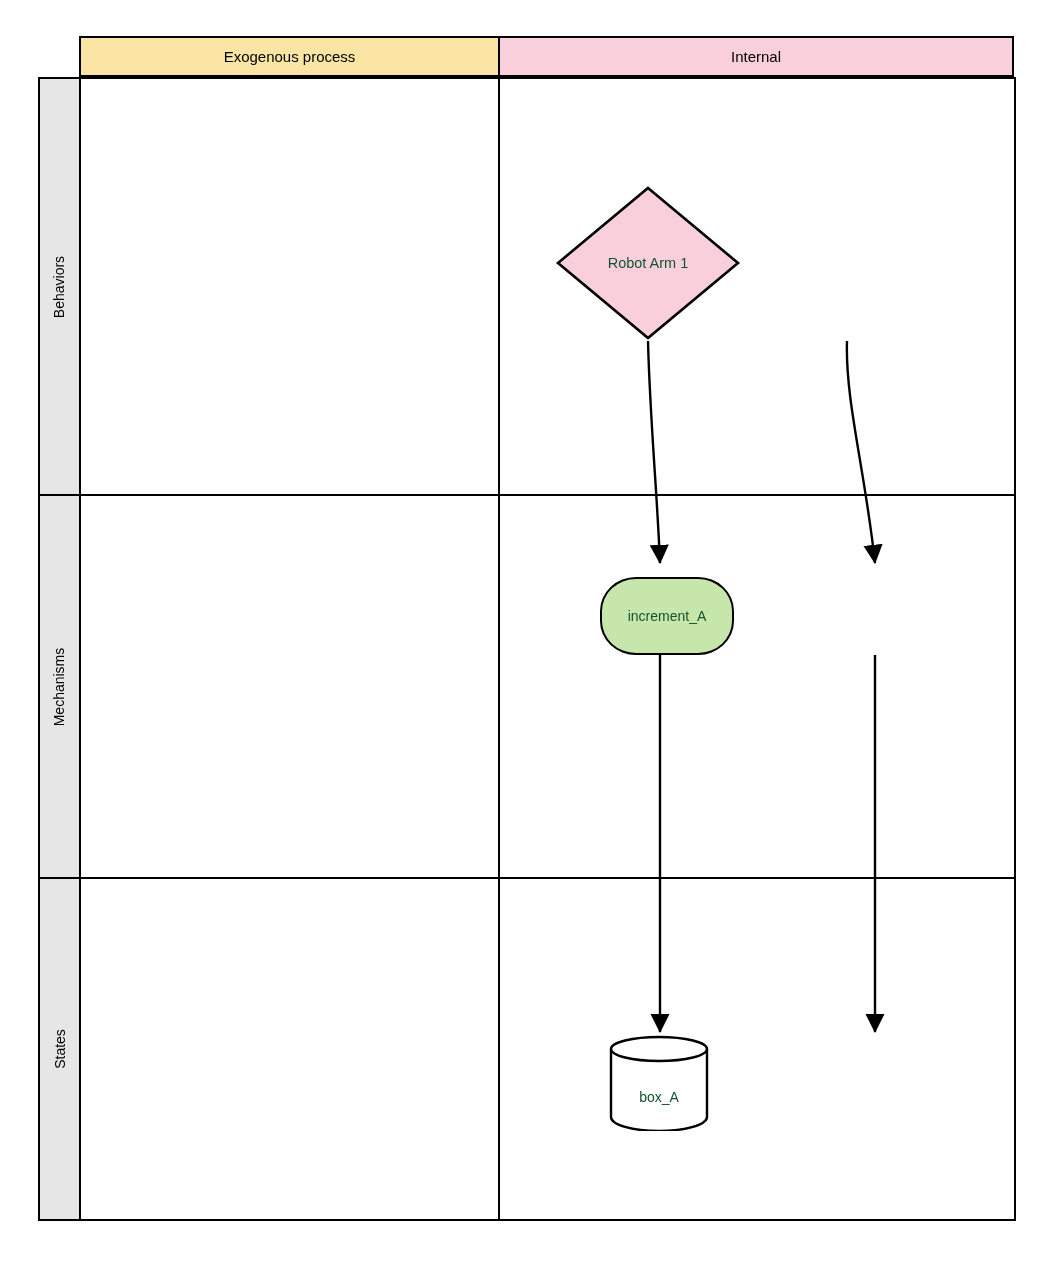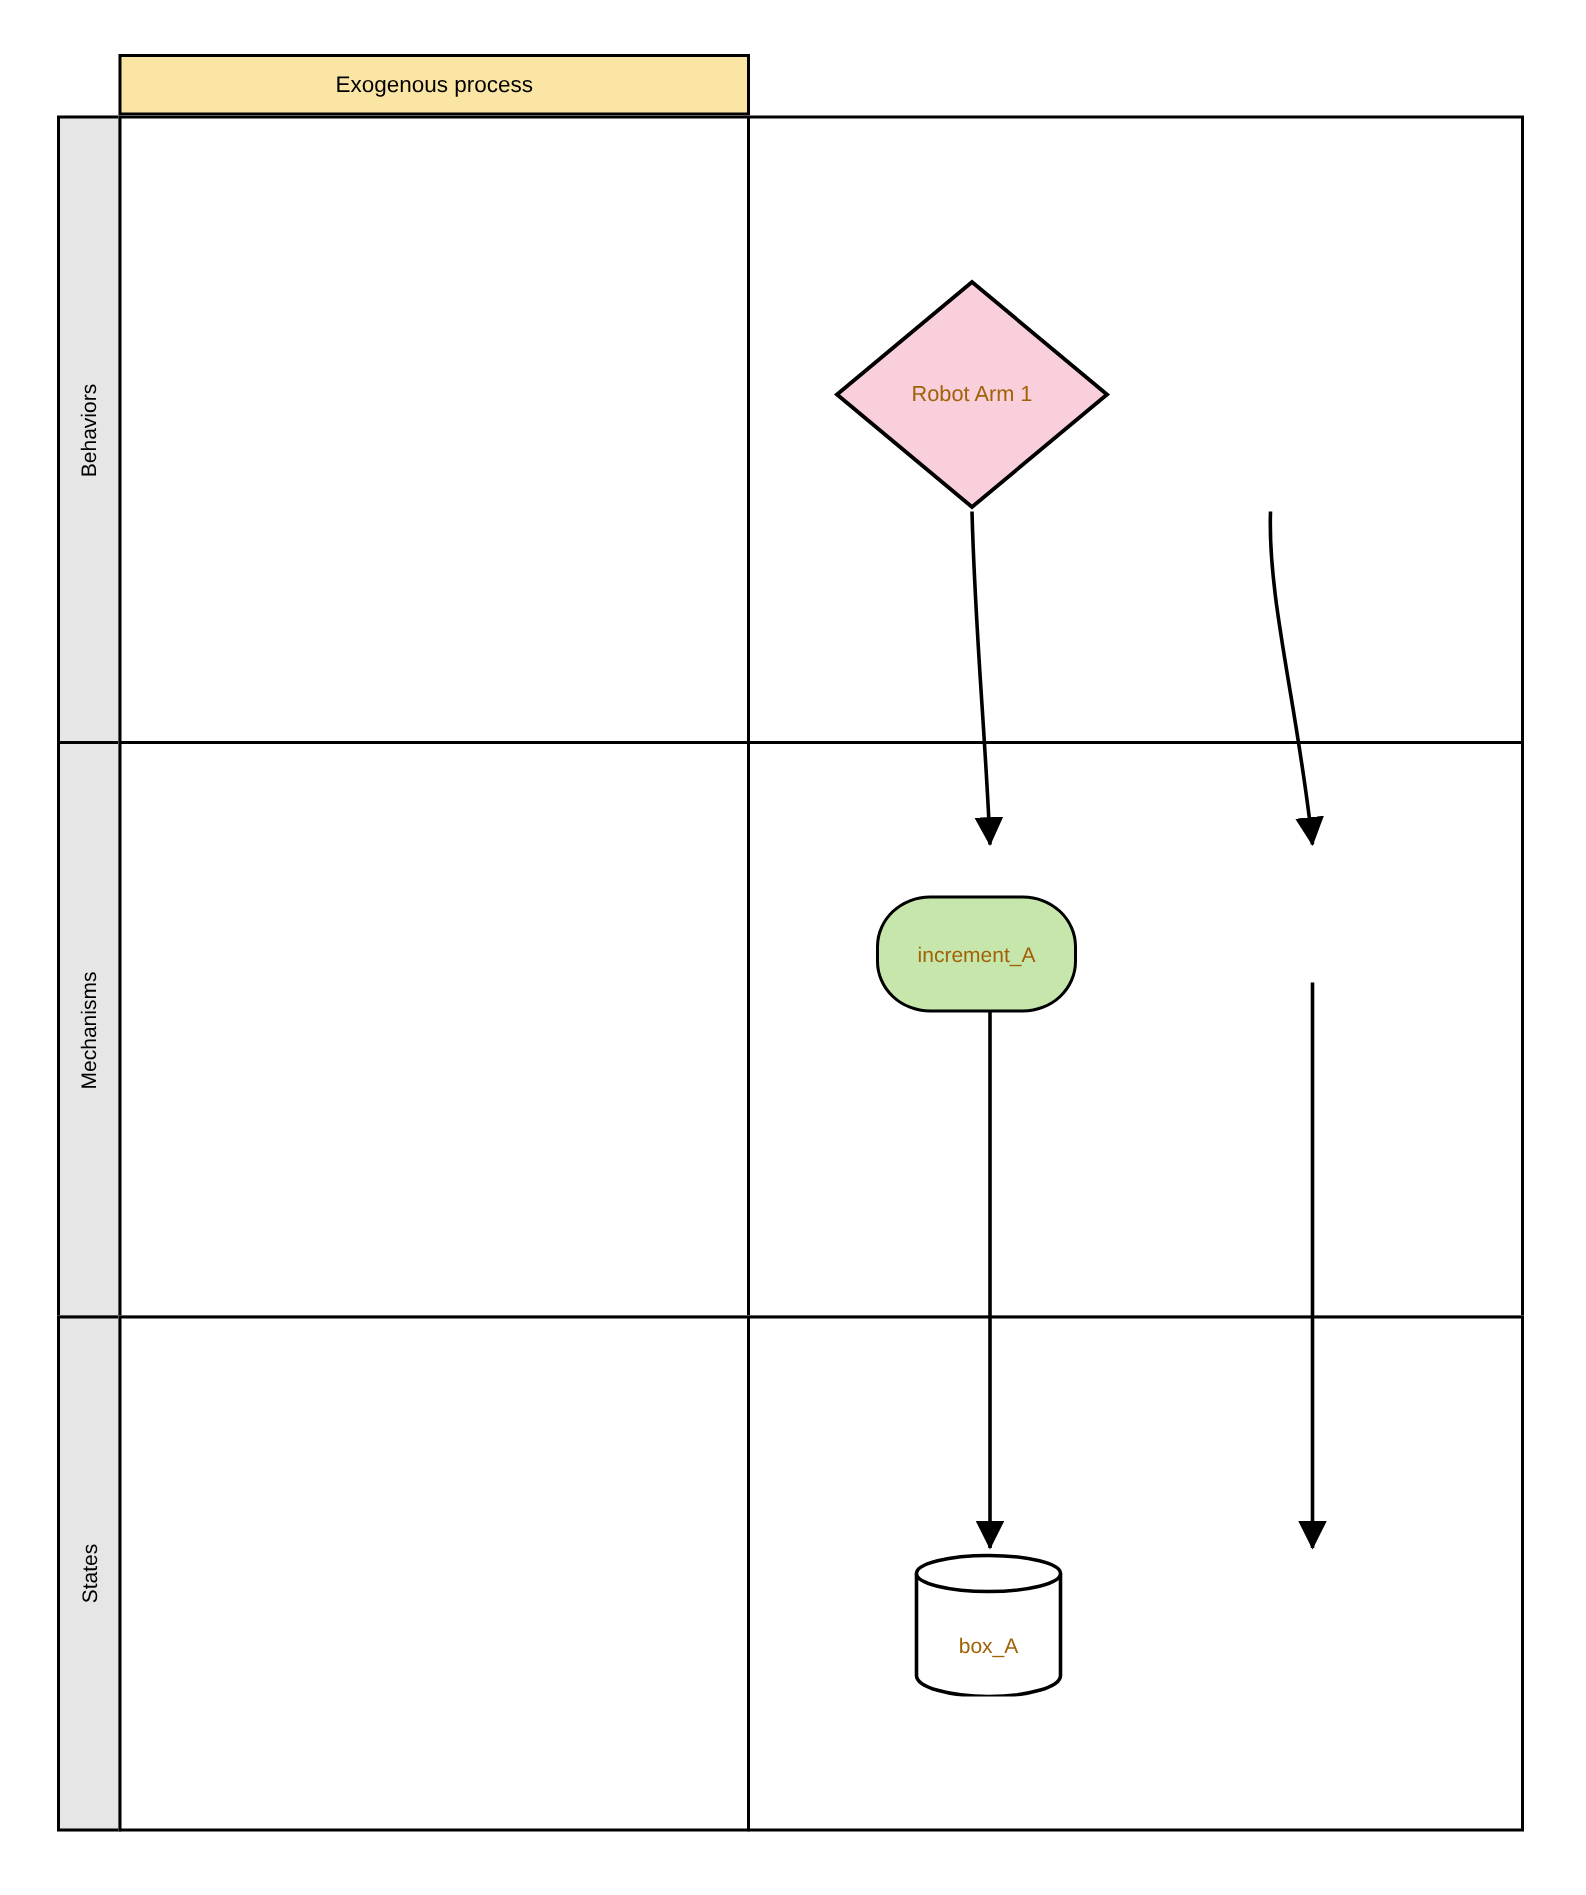--- a/index.html
+++ b/index.html
@@ -128,21 +128,21 @@
   .node-label {
     position: absolute;
     left: 0;
     top: 0;
     width: 100%;
     height: 100%;
     display: flex;
     align-items: center;
     justify-content: center;
     font-size: 14px;
-    color: #a16207;
+    color: #14532d;
     line-height: 1;
     pointer-events: none;
   }
 
   
   .diamond {
     width: 186px;
     height: 156px;
   }
   .diamond svg { display: block; }
@@ -180,20 +180,23 @@
 </head>
 <body>
 
 <div id="diagram-root">
 
   <div class="matrix">
 
     <div class="col-header-row">
       <div class="col-header exogenous">
         <span>Exogenous process</span>
+      </div>
+      <div class="col-header internal">
+        <span>Internal</span>
       </div>
     </div>
 
     <div class="matrix-body">
 
       <div class="row-label-col">
         <div class="row-label behaviors">
           <span>Behaviors</span>
         </div>
         <div class="row-label mechanisms">
@@ -233,21 +236,21 @@
   </svg>
 
   <div class="node diamond" style="left:555px; top:185px;">
     <svg width="186" height="156" viewBox="0 0 186 156">
       <polygon points="93,3 183,78 93,153 3,78" fill="#f9cfdb" stroke="#000000" stroke-width="2.6" stroke-linejoin="miter"></polygon>
     </svg>
     <div class="node-label">Robot Arm 1</div>
   </div>
 
 
-  <div class="node roundrect" style="left:584px; top:577px;margin-top:20px;">
+  <div class="node roundrect" style="left:600px; top:577px;">
     <div class="node-label">increment_A</div>
   </div>
 
 
   <div class="node cylinder" style="left:609px; top:1035px;">
     <svg width="100" height="96" viewBox="0 0 100 96">
       <path d="M 2 14 L 2 82 A 48 14 0 0 0 98 82 L 98 14" fill="#ffffff" stroke="#000000" stroke-width="2.4"></path>
       <ellipse cx="50" cy="14" rx="48" ry="12" fill="#ffffff" stroke="#000000" stroke-width="2.4"></ellipse>
     </svg>
     <div class="node-label">box_A</div>

